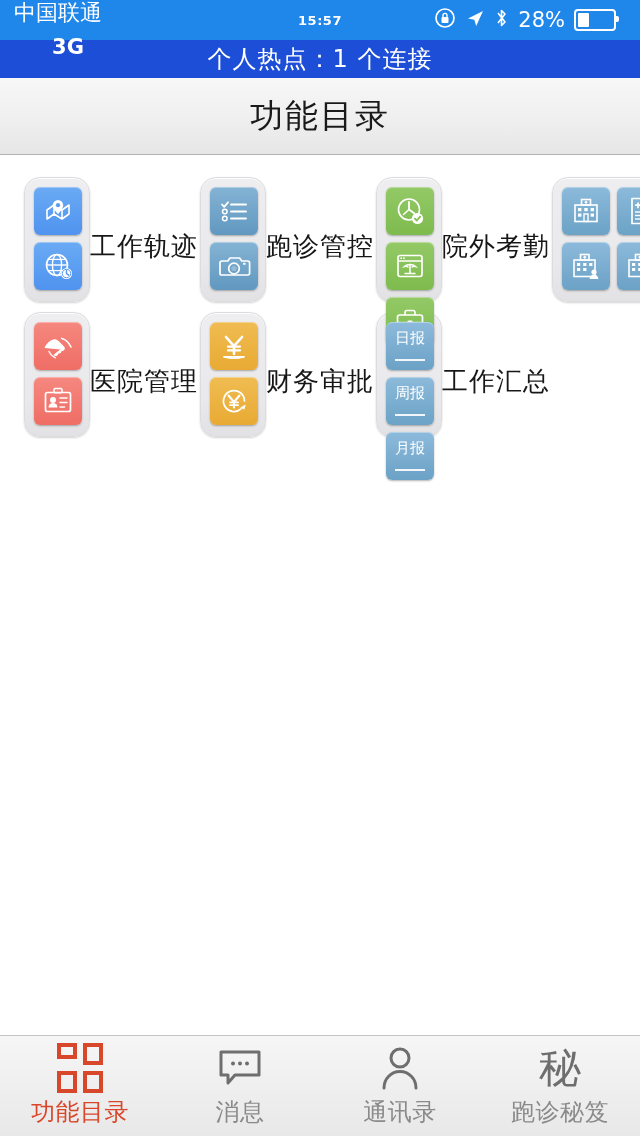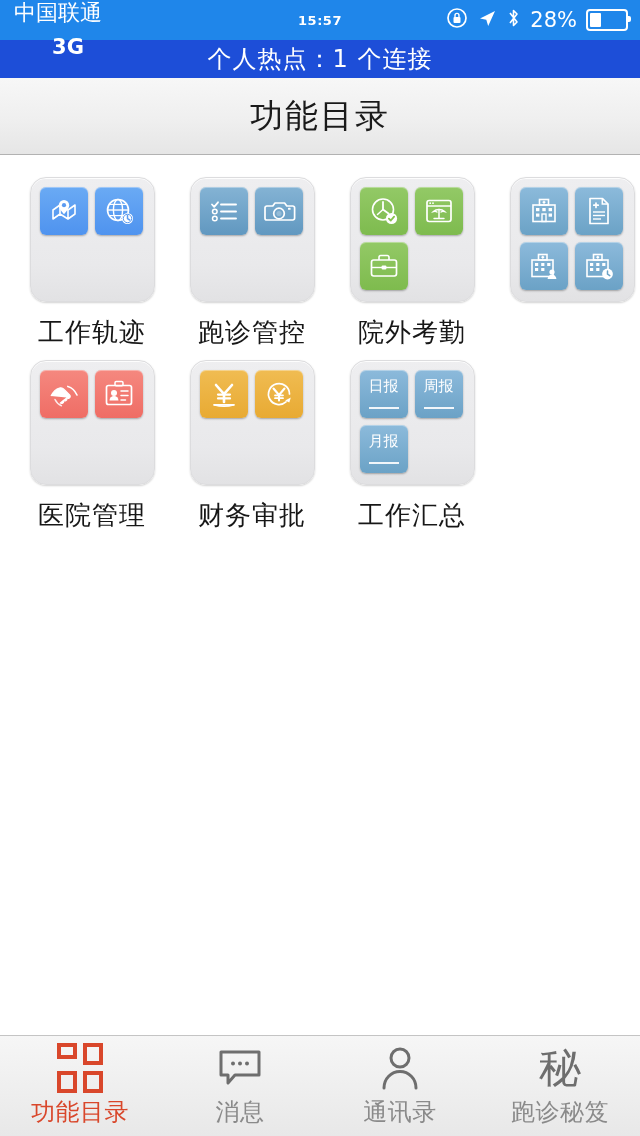--- a/index.html
+++ b/index.html
@@ -14,21 +14,21 @@
   .statusbar{
     height:40px;flex:0 0 40px;background:#1f86ea;color:#fff;
     display:flex;align-items:center;font-size:22px;position:relative;
   }
   .sb-left{display:flex;align-items:center;gap:7px;padding-left:14px;flex-direction:column;}
   .dots{display:flex;gap:5px;align-items:center;}
   .dot{width:9px;height:9px;border-radius:50%;background:#fff;display:block;}
   .sb-carrier{font-size:22px;letter-spacing:0px;}
   .sb-net{font-size:21px;font-weight:bold;margin-left:20px;}
   .sb-time{position:absolute;left:0;right:0;text-align:center;font-size:13px;font-weight:bold;letter-spacing:0.5px;}
-  .sb-right{margin-left:auto;display:flex;align-items:center;gap:9px;padding-right:12px;}
+  .sb-right{margin-left:auto;display:flex;align-items:center;gap:9px;padding-right:24px;}
   .batt-pct{font-size:21px;}
   .batt{width:38px;height:18px;border:2px solid #fff;border-radius:4px;position:relative;display:block;}
   .batt:after{content:"";position:absolute;right:-5px;top:5px;width:3px;height:6px;background:#fff;border-radius:0 2px 2px 0;}
   .batt-fill{position:absolute;left:2px;top:2px;bottom:2px;width:28%;background:#fff;border-radius:1px;}
   
   .hotspot{
     flex:0 0 38px;height:38px;background:#1d4ed8;color:#fff;
     display:flex;align-items:center;justify-content:center;font-size:24px;letter-spacing:1px;
   }
 
@@ -39,21 +39,21 @@
     border-bottom:1px solid #b2b2b2;
     display:flex;align-items:center;justify-content:center;
   }
   .nav-title{font-size:33px;color:#1a1a1a;letter-spacing:2px;}
 
   
   .content{flex:1 1 auto;background:#fff;padding-top:22px;overflow:hidden;}
   .grid-row{display:flex;padding:0 0 0 0;}
   .folder-cell{
     width:152px;margin-left:24px;margin-bottom:10px;
-    display:flex;flex-direction:column;align-items:center;
+    display:flex;flex-direction:row;align-items:center;
   }
   .folder{
     width:125px;height:125px;border-radius:16px;
     background:linear-gradient(to bottom,#eeeef0 0%,#e9e9eb 70%,#e2e2e4 100%);
     box-shadow:0 1px 2px rgba(0,0,0,0.18), inset 0 1px 0 rgba(255,255,255,0.85);
     border:1px solid #dcdcde;
     box-sizing:border-box;
     padding:9px 0 0 9px;
     display:flex;flex-wrap:wrap;align-content:flex-start;
   }

